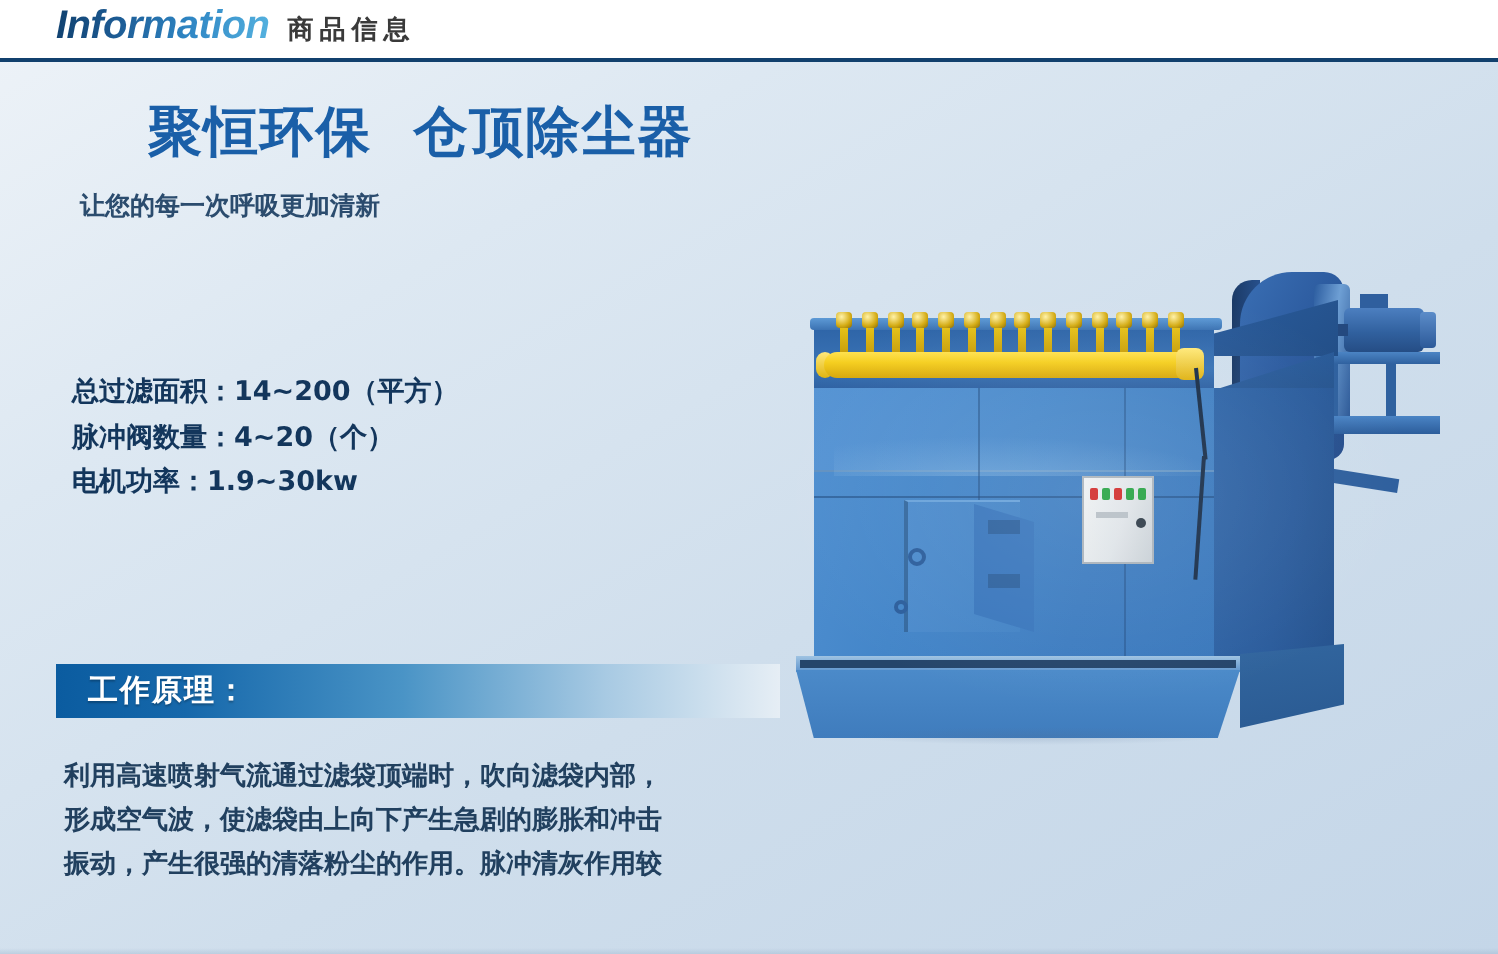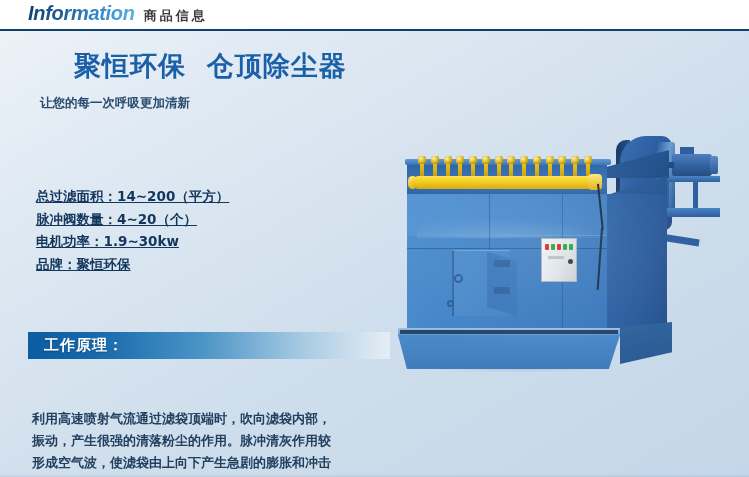--- a/index.html
+++ b/index.html
@@ -74,31 +74,29 @@
   }
   #bar-params { top:152px; }
   #bar-principle { top:332px; }
 
   
   #params {
     position:absolute; left:36px; top:185px;
     font-size:13.5px; color:#13365c; line-height:22.5px;
     font-family:"DejaVu Sans","Liberation Sans",sans-serif;
     font-weight:bold;
-    text-decoration:underline;
   }
   #params .row { white-space:pre; }
 
   
   #principle {
     position:absolute; left:32px; top:378px; width:470px;
     font-size:13px; color:#21405f; line-height:22px;
     font-family:"DejaVu Serif","Liberation Serif",serif;
     font-weight:bold;
-    margin-top:30px;
   }
   #principle div { white-space:pre; }
 
   
   #photo {
     position:absolute; left:372px; top:132px; width:377px; height:255px;
   }
   #photo .pz { position:absolute; }
 
   
@@ -323,30 +321,29 @@
 
   <div id="title">聚恒环保  仓顶除尘器</div>
   <div id="subtitle">
     <div>让您的每一次呼吸更加清新</div>
   </div>
 
   <div id="params">
     <div class="row">总过滤面积：14~200（平方）</div>
     <div class="row">脉冲阀数量：4~20（个）</div>
     <div class="row">电机功率：1.9~30kw</div>
-    <div class="row">品牌：聚恒环保</div>
   </div>
 
   <div class="bar" id="bar-principle">
     <span class="bar-label">工作原理：</span>
   </div>
   <div id="principle">
     <div>利用高速喷射气流通过滤袋顶端时，吹向滤袋内部，</div>
+    <div>形成空气波，使滤袋由上向下产生急剧的膨胀和冲击</div>
     <div>振动，产生很强的清落粉尘的作用。脉冲清灰作用较</div>
-    <div>形成空气波，使滤袋由上向下产生急剧的膨胀和冲击</div>
   </div>
 
   <div id="photo">
 
     <div class="pz fan-scroll-dark"></div>
     <div class="pz fan-scroll"></div>
     <div class="pz fan-front"></div>
     <div class="pz motor-box"></div>
     <div class="pz motor-body"></div>
     <div class="pz motor-cap"></div>

